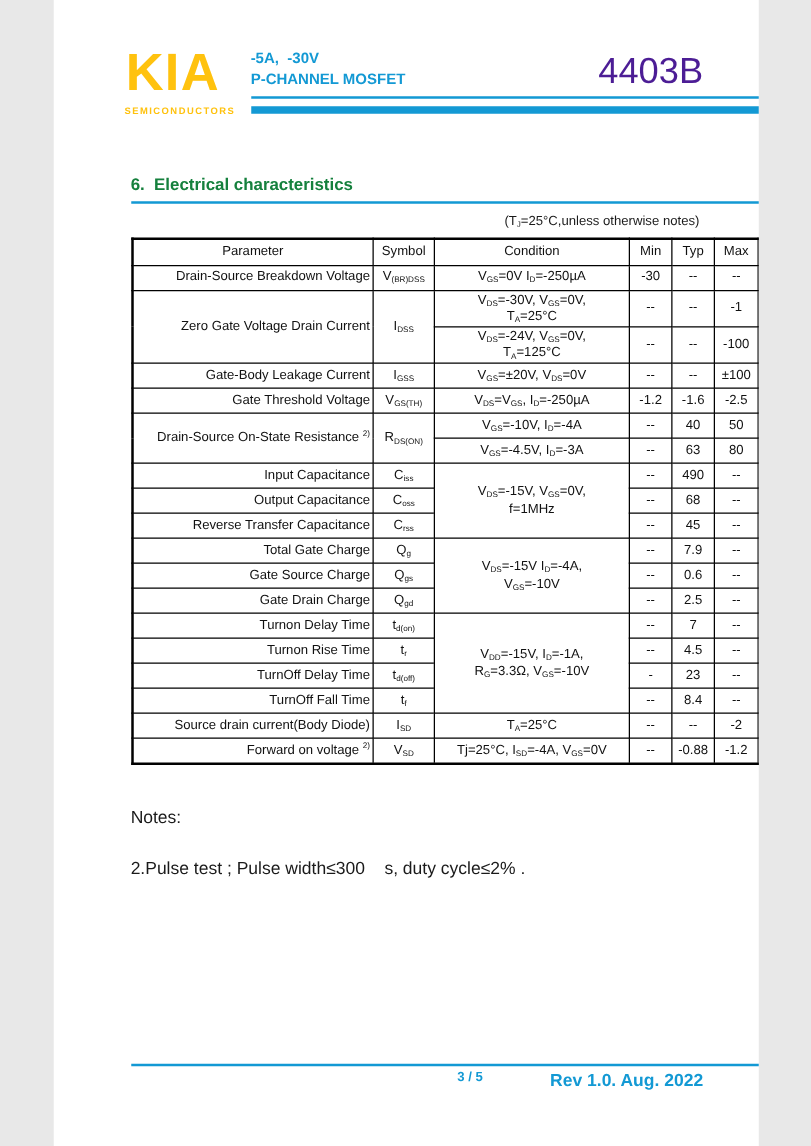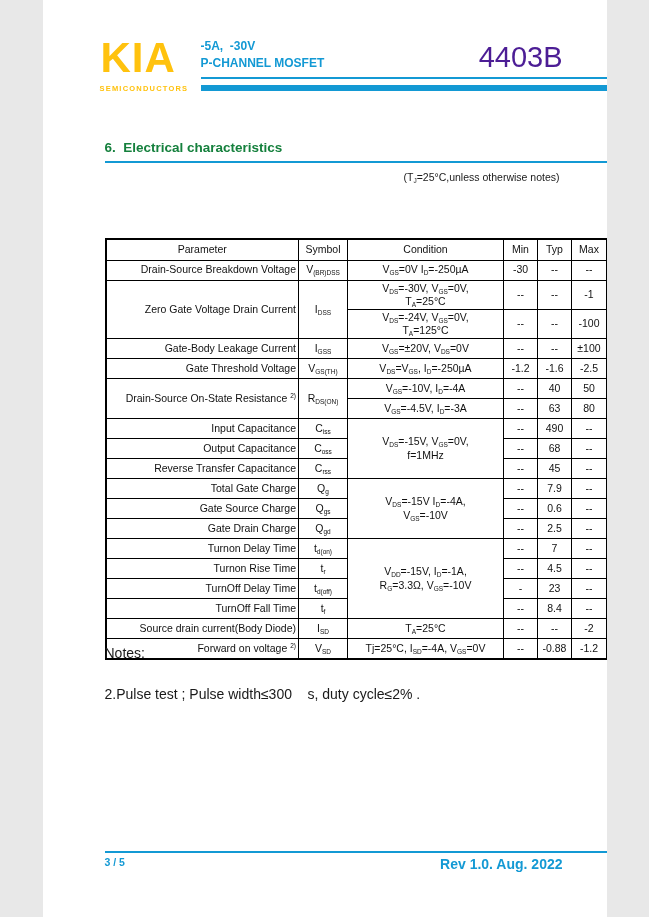--- a/index.html
+++ b/index.html
@@ -42,42 +42,41 @@
   .cond-note {
     position:absolute; right:47px; top:171px;
     font-size:10.5px; color:#1a1a1a;
   }
   
   .spec-table {
     position:absolute; left:62px; top:190px; width:537px;
     border-collapse:collapse; table-layout:fixed;
     font-size:10.5px; color:#111;
     border:2px solid #000;
-    margin-top:48px;
   }
   .spec-table th, .spec-table td {
     border:1px solid #000; text-align:center;
     padding:1px 2px; height:20px; font-weight:normal;
     line-height:1.25; overflow:hidden;
   }
   .spec-table th { height:21px; }
   .spec-table td.param { text-align:right; padding-left:6px; }
   .spec-table td.cond  { white-space:pre-line; }
   .spec-table sub { font-size:0.62em; line-height:0; vertical-align:-0.3em; }
   .spec-table sup, .cond-note sub { font-size:0.62em; line-height:0; }
   .cond-note sub { vertical-align:-0.3em; }
   
   .notes {
     position:absolute; left:62px; top:620px;
     font-size:14px; line-height:13.5px; color:#1a1a1a; white-space:pre-wrap;
   }
   
   .footer-rule { position:absolute; left:62px; top:851px; width:543px; height:1.5px; background:#1399D4; }
   .footer-page {
-    position:absolute; left:62px; top:856px; width:543px; text-align:left;
+    position:absolute; left:62px; top:856px; width:543px; text-align:center;
     font-size:10.5px; font-weight:bold; color:#1399D4;
   }
   .footer-rev {
     position:absolute; right:44px; top:856px;
     font-size:14px; font-weight:bold; color:#1399D4;
   }
 </style>
 </head>
 <body>
 

